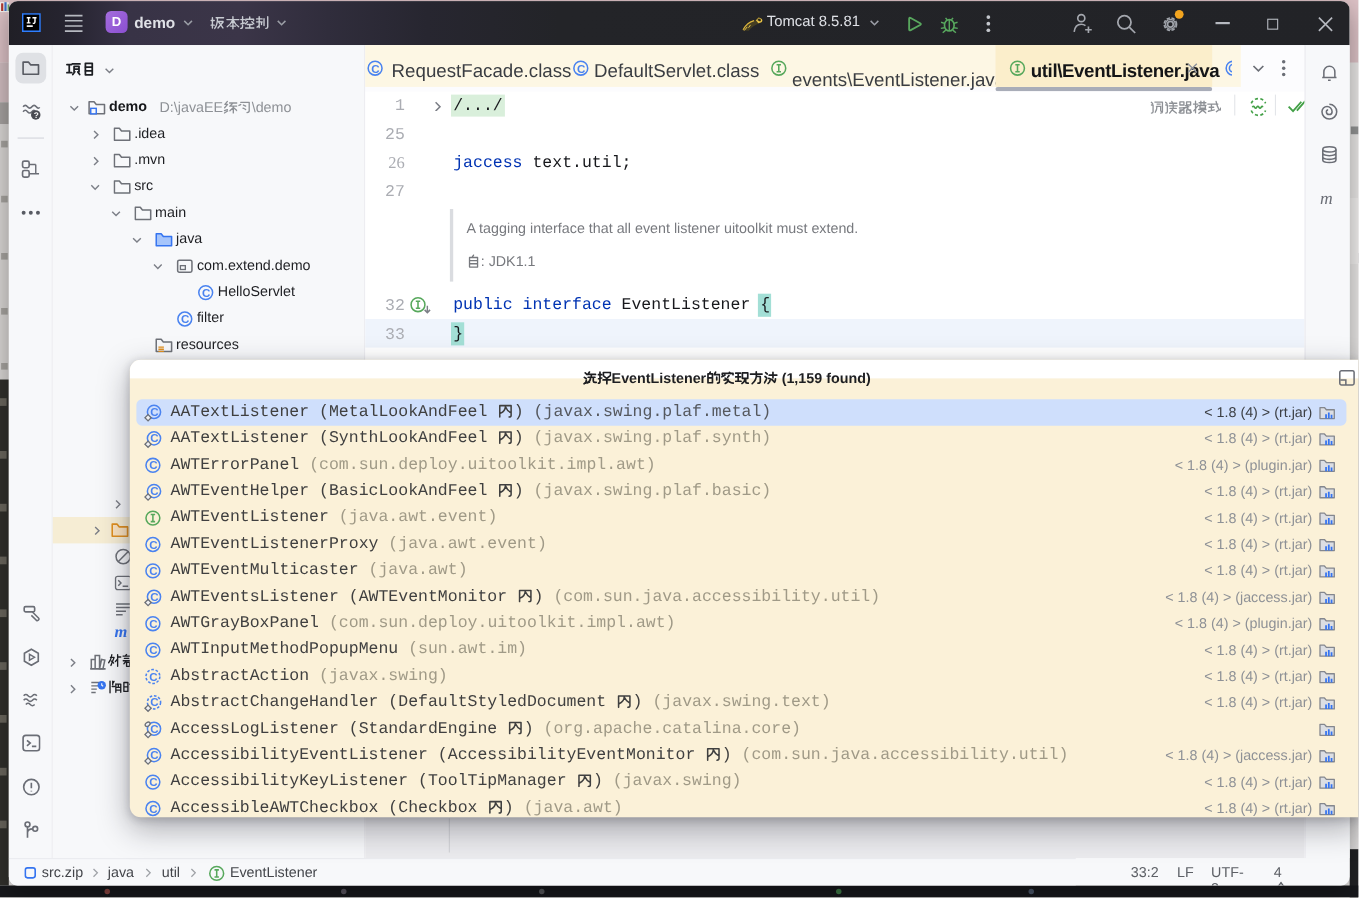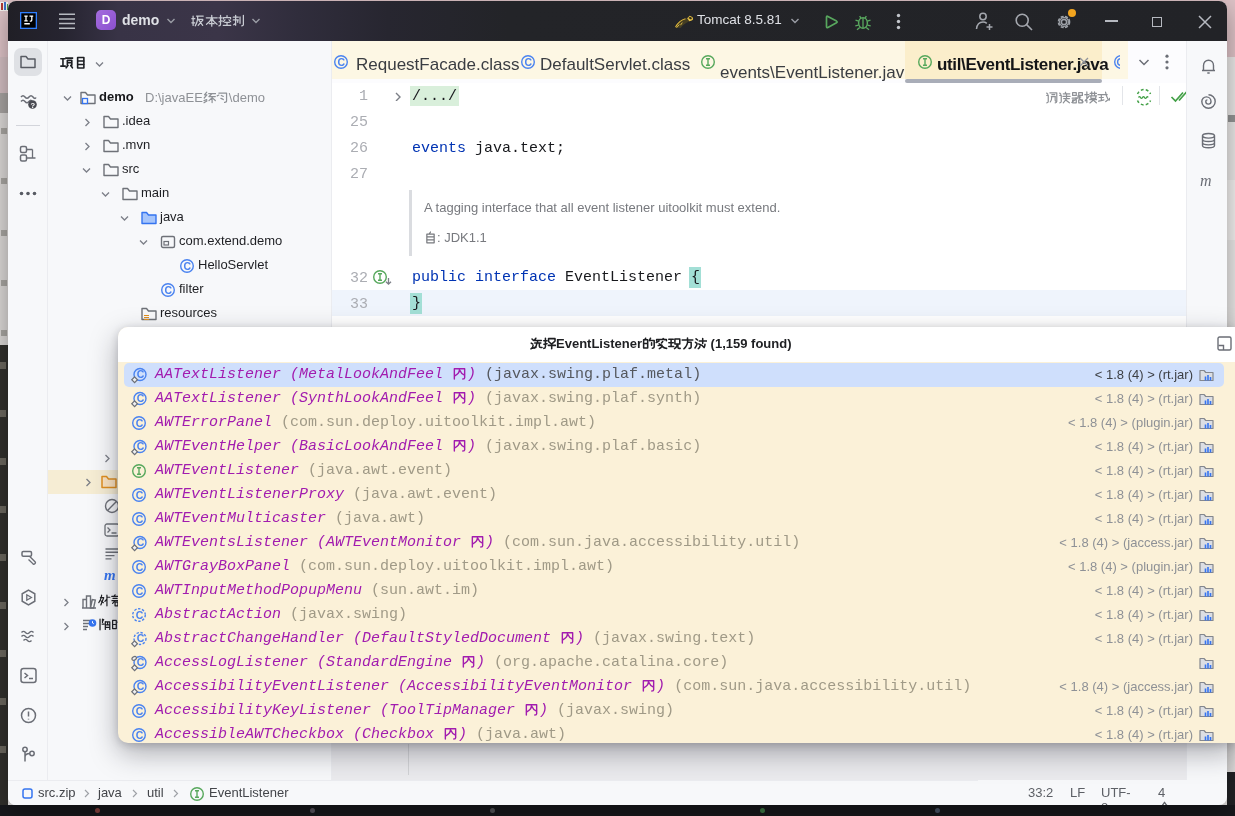--- a/index.html
+++ b/index.html
@@ -64,24 +64,24 @@
   .cod { font-family:"Liberation Mono",monospace; font-size:15px; white-space:pre; }
   .kw { color:#0033b3; } .pl { color:#17181c; }
   .doc { font-size:13px; color:#77797e; }
   .rsi path, .rsi ellipse { fill:none; stroke:#6b6e76; stroke-width:1.4px; }
   .sbc { width:7px; height:10px; }
   .sbc path { fill:none; stroke:#9fa2a7; stroke-width:1.2px; }
 
   
   #popup { left:118px; top:327px; width:1117px; height:416px; border-radius:10px 0 0 10px; background:#fbf1d8;
            box-shadow:0 10px 28px rgba(30,30,40,.35), 0 2px 8px rgba(30,30,40,.18); overflow:hidden; }
-  #popup .hd { position:absolute; left:0; top:0; width:100%; height:35px; background:#ffffff; }
+  #popup .hd { position:absolute; left:0; top:0; width:100%; height:17px; background:#ffffff; }
   #popup .rows { position:absolute; left:0; top:35px; width:100%; height:381px; font-family:"Liberation Mono", monospace; font-size:15px; }
   .prow { position:absolute; left:0; width:100%; height:24px; line-height:24px; white-space:nowrap; }
-  .prow .nm { position:relative; margin-left:37px; color:#a21caf;font-style:italic; }
+  .prow .nm { position:relative; margin-left:37px; color:#404040; }
   .prow .pk { position:relative; color:#a09a87; }
   .prow .ri { position:absolute; top:0; right:42px; font-family:"Liberation Sans",sans-serif; font-size:13px; color:#8e9196; }
   .pico { position:absolute; left:13px; top:4px; width:18px; height:16px; overflow:visible; }
   .pico .c { fill:none; stroke:#4a83f0; stroke-width:1.4px; }
   .pico .t { fill:#4a83f0; font-size:10.5px; font-weight:bold; font-family:"Liberation Sans",sans-serif; }
   .pico .d { fill:#f0f1f3; stroke:#6e7178; stroke-width:1.2px; }
   .picoI .c, .picoI .s { stroke:#57a85c; fill:none; stroke-width:1.4px; }
   .pfold { position:absolute; right:21px; top:5px; width:15px; height:15px; }
   .pfold .f { fill:#dcdee3; stroke:#84878e; stroke-width:1.2px; stroke-linejoin:round; }
   .pfold .b { fill:none; stroke:#3574f0; stroke-width:1.6px; }
@@ -547,30 +547,30 @@
         <circle cx="2" cy="13.8" r="1.6"></circle>
       </svg>
   </div>
   <div class="abs" id="editor">
 
     <div class="abs" style="left:0;top:660px;width:854px;height:37px;background:#ebebee;"></div>
     <div class="abs" style="left:76px;top:661px;width:1px;height:31px;background:#d2d3d6;"></div>
     <div class="abs" style="left:0;top:207px;width:854px;height:26px;background:#eff4fc;"></div>
     <div class="abs gut" style="top:1px;">1</div>
     <div class="abs gut" style="top:27px;">25</div>
-    <div class="abs gut" style="top:53px;">26</div>
+    <div class="abs gut" style="top:53px;font-family:Liberation Serif, serif;">26</div>
     <div class="abs gut" style="top:79px;text-align:right;">27</div>
     <div class="abs gut" style="top:183px;">32</div>
     <div class="abs gut" style="top:209px;">33</div>
     <svg class="abs" style="left:62px;top:9px" width="9" height="9" fill="none" stroke="#7c7f87" stroke-width="1.4">
         <path d="M2 1l4 4-4 4"></path>
       </svg>
     <div class="abs" style="left:78px;top:3px;width:49px;height:20px;background:#d9efdb;"></div>
     <div class="abs cod" style="left:80px;top:5px;color:#17181c;">/.../</div>
-    <div class="abs cod" style="left:80px;top:57px;"><span class="kw">events</span> <span class="pl">java.text;</span></div>
+    <div class="abs cod" style="left:80px;top:57px;"><span class="kw">jaccess</span> <span class="pl">text.util;</span></div>
     <div class="abs" style="left:77px;top:107px;width:3px;height:66px;background:#dadce0;"></div>
     <div class="abs doc" style="left:92px;top:117px;">A tagging interface that all event listener uitoolkit must extend.</div>
     <div class="abs doc" style="left:92px;top:147px;"><svg class="hz">
           <use href="#hz-zi4"></use>
         </svg>: JDK1.1</div>
     <svg class="abs" style="left:40px;top:186px" width="20" height="17" fill="none">
         <circle cx="8" cy="8" r="6.3" stroke="#57a85c" stroke-width="1.4"></circle>
         <path d="M6 4.8h4M6 11.2h4M8 4.8v6.4" stroke="#57a85c" stroke-width="1.4"></path>
         <path d="M16.5 9v6M14 12.7l2.5 2.5 2.5-2.5" stroke="#7c7f87" stroke-width="1.3"></path>
       </svg>

